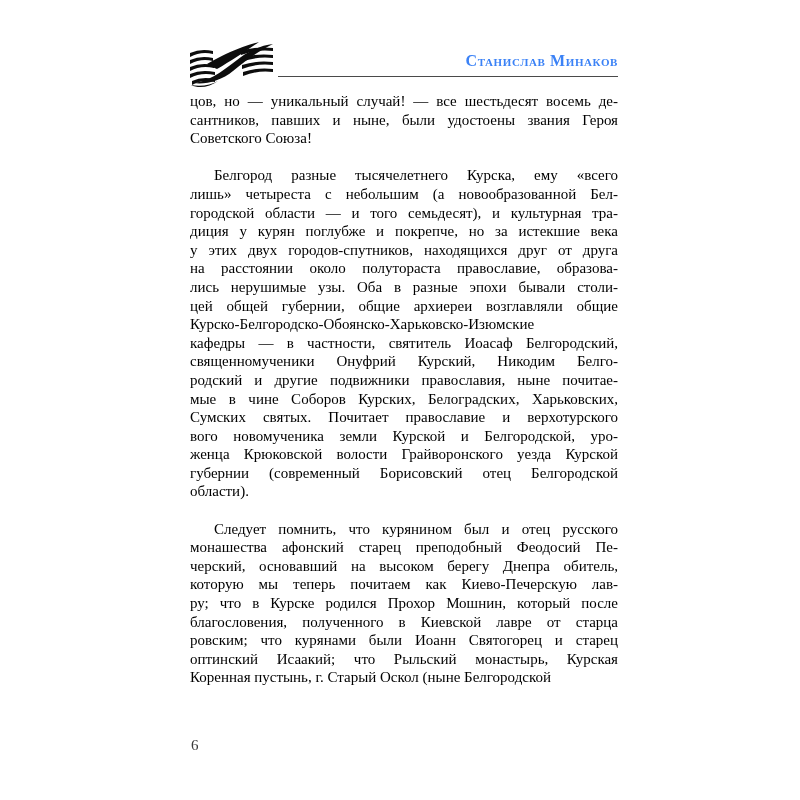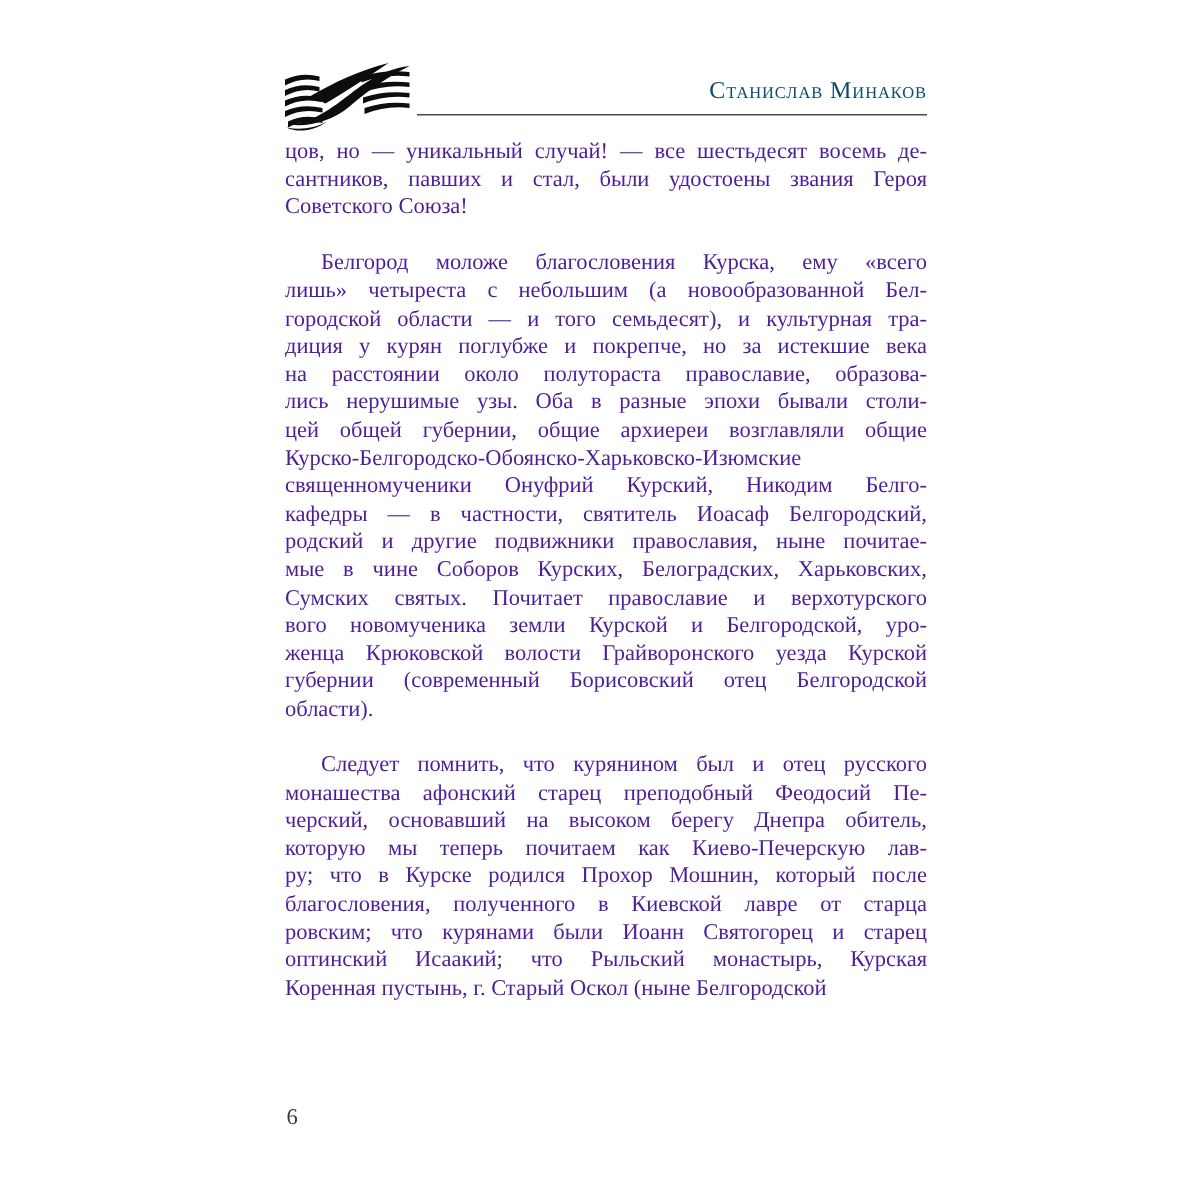--- a/index.html
+++ b/index.html
@@ -12,28 +12,29 @@
     overflow:hidden;
   }
   .header{position:absolute;left:190px;top:36px;width:428px;height:56px;}
   .logo{position:absolute;left:-3px;top:0;width:88px;height:56px;}
   .logo svg{display:block;width:100%;height:100%;}
   .author{
     position:absolute;right:0;top:16px;
     font-size:16px;
     font-variant:small-caps;
     letter-spacing:0.6px;
-    color:#0c4a6e;
+    color:#3b82f6;
     white-space:nowrap;
+    font-weight:bold;
   }
   .rule{position:absolute;left:88px;right:0;top:40px;height:1px;background:#4a4a4a;}
   .bodytext{
     position:absolute;left:190px;top:92px;width:428px;
     font-size:15px;line-height:18.6px;
-    color:#4c1d95;
+    color:#000000;
   }
   .paragraph{margin:0 0 18.6px 0;}
   .paragraph:last-child{margin-bottom:2px;}
   .line{
     text-align:justify;
     text-align-last:justify;
     white-space:nowrap;
   }
   .line.last{text-align-last:left;}
   .paragraph.indent .line.first{text-indent:24px;}
@@ -67,34 +68,35 @@
         <path d="M4 49 C14 51 24 49 31 45 C23 51 12 53 4 49 Z"></path>
       </svg>
     </span>
     <div class="author">Станислав Минаков</div>
     <div class="rule"></div>
   </div>
 
   <div class="bodytext">
       <div class="paragraph">
         <div class="line first">цов, но — уникальный случай! — все шестьдесят восемь де-</div>
-        <div class="line">сантников, павших и стал, были удостоены звания Героя</div>
+        <div class="line">сантников, павших и ныне, были удостоены звания Героя</div>
         <div class="line last">Советского Союза!</div>
       </div>
       <div class="paragraph indent">
-        <div class="line first">Белгород моложе благословения Курска, ему «всего</div>
+        <div class="line first">Белгород разные тысячелетнего Курска, ему «всего</div>
         <div class="line">лишь» четыреста с небольшим (а новообразованной Бел-</div>
         <div class="line">городской области — и того семьдесят), и культурная тра-</div>
         <div class="line">диция у курян поглубже и покрепче, но за истекшие века</div>
+        <div class="line">у этих двух городов-спутников, находящихся друг от друга</div>
         <div class="line">на расстоянии около полутораста православие, образова-</div>
         <div class="line">лись нерушимые узы. Оба в разные эпохи бывали столи-</div>
         <div class="line">цей общей губернии, общие архиереи возглавляли общие</div>
         <div class="line">Курско-Белгородско-Обоянско-Харьковско-Изюмские</div>
+        <div class="line">кафедры — в частности, святитель Иоасаф Белгородский,</div>
         <div class="line">священномученики Онуфрий Курский, Никодим Белго-</div>
-        <div class="line">кафедры — в частности, святитель Иоасаф Белгородский,</div>
         <div class="line">родский и другие подвижники православия, ныне почитае-</div>
         <div class="line">мые в чине Соборов Курских, Белоградских, Харьковских,</div>
         <div class="line">Сумских святых. Почитает православие и верхотурского</div>
         <div class="line">вого новомученика земли Курской и Белгородской, уро-</div>
         <div class="line">женца Крюковской волости Грайворонского уезда Курской</div>
         <div class="line">губернии (современный Борисовский отец Белгородской</div>
         <div class="line last">области).</div>
       </div>
       <div class="paragraph indent">
         <div class="line first">Следует помнить, что курянином был и отец русского</div>

